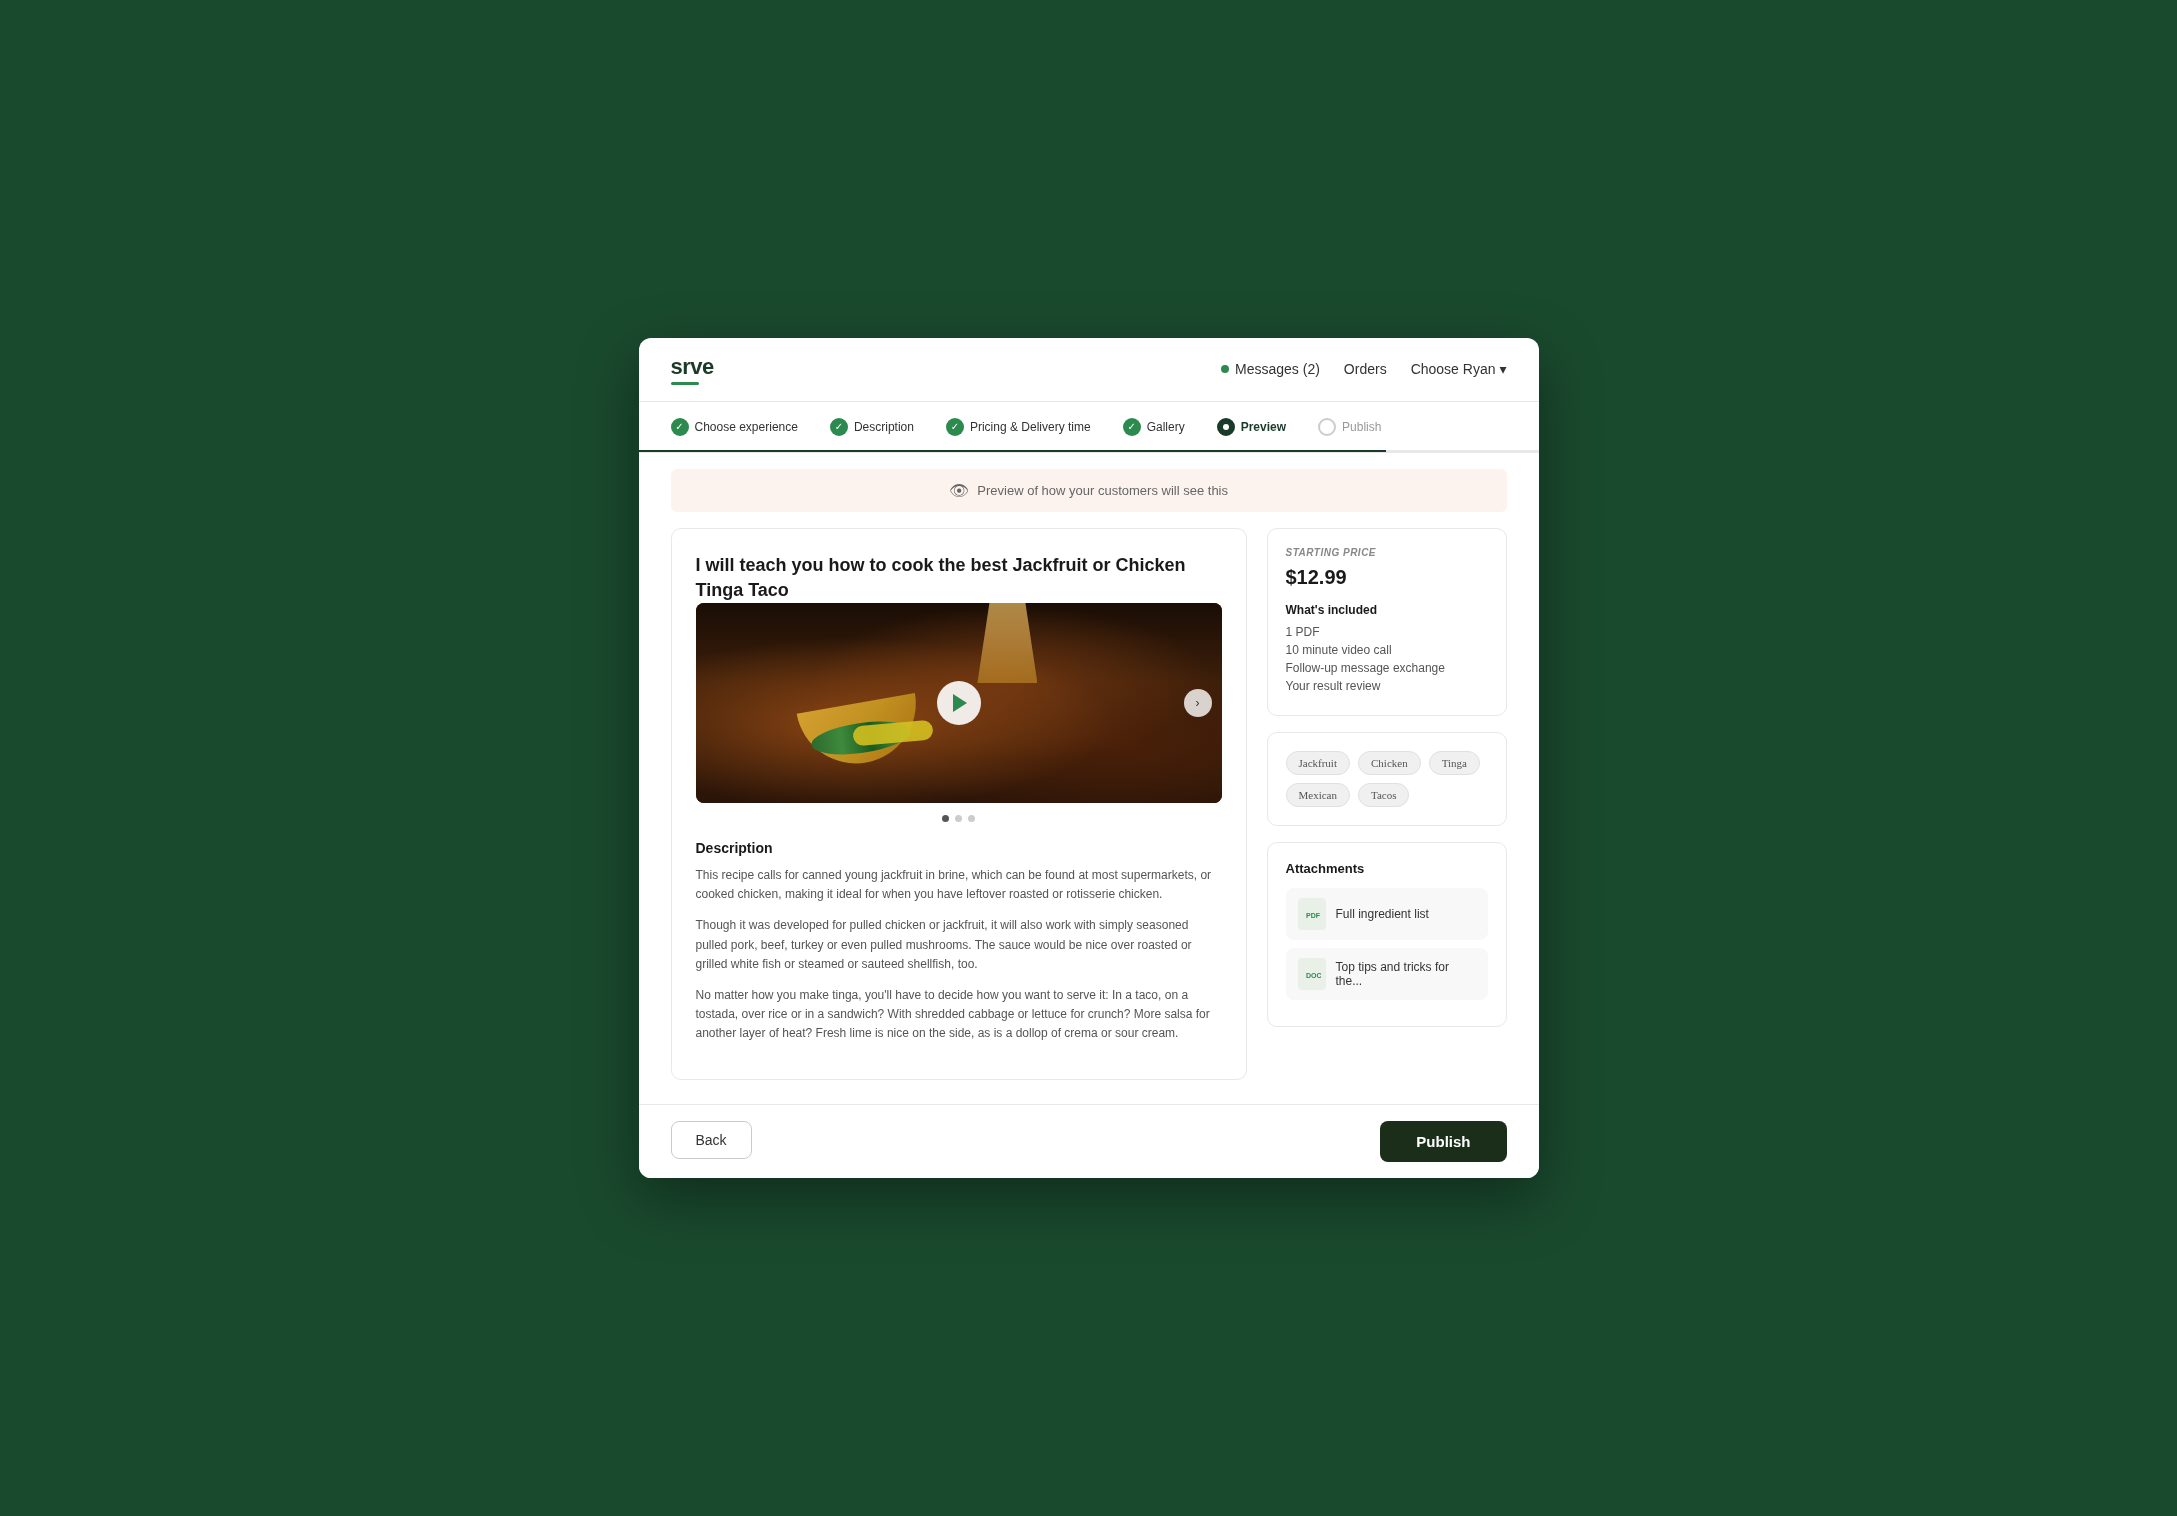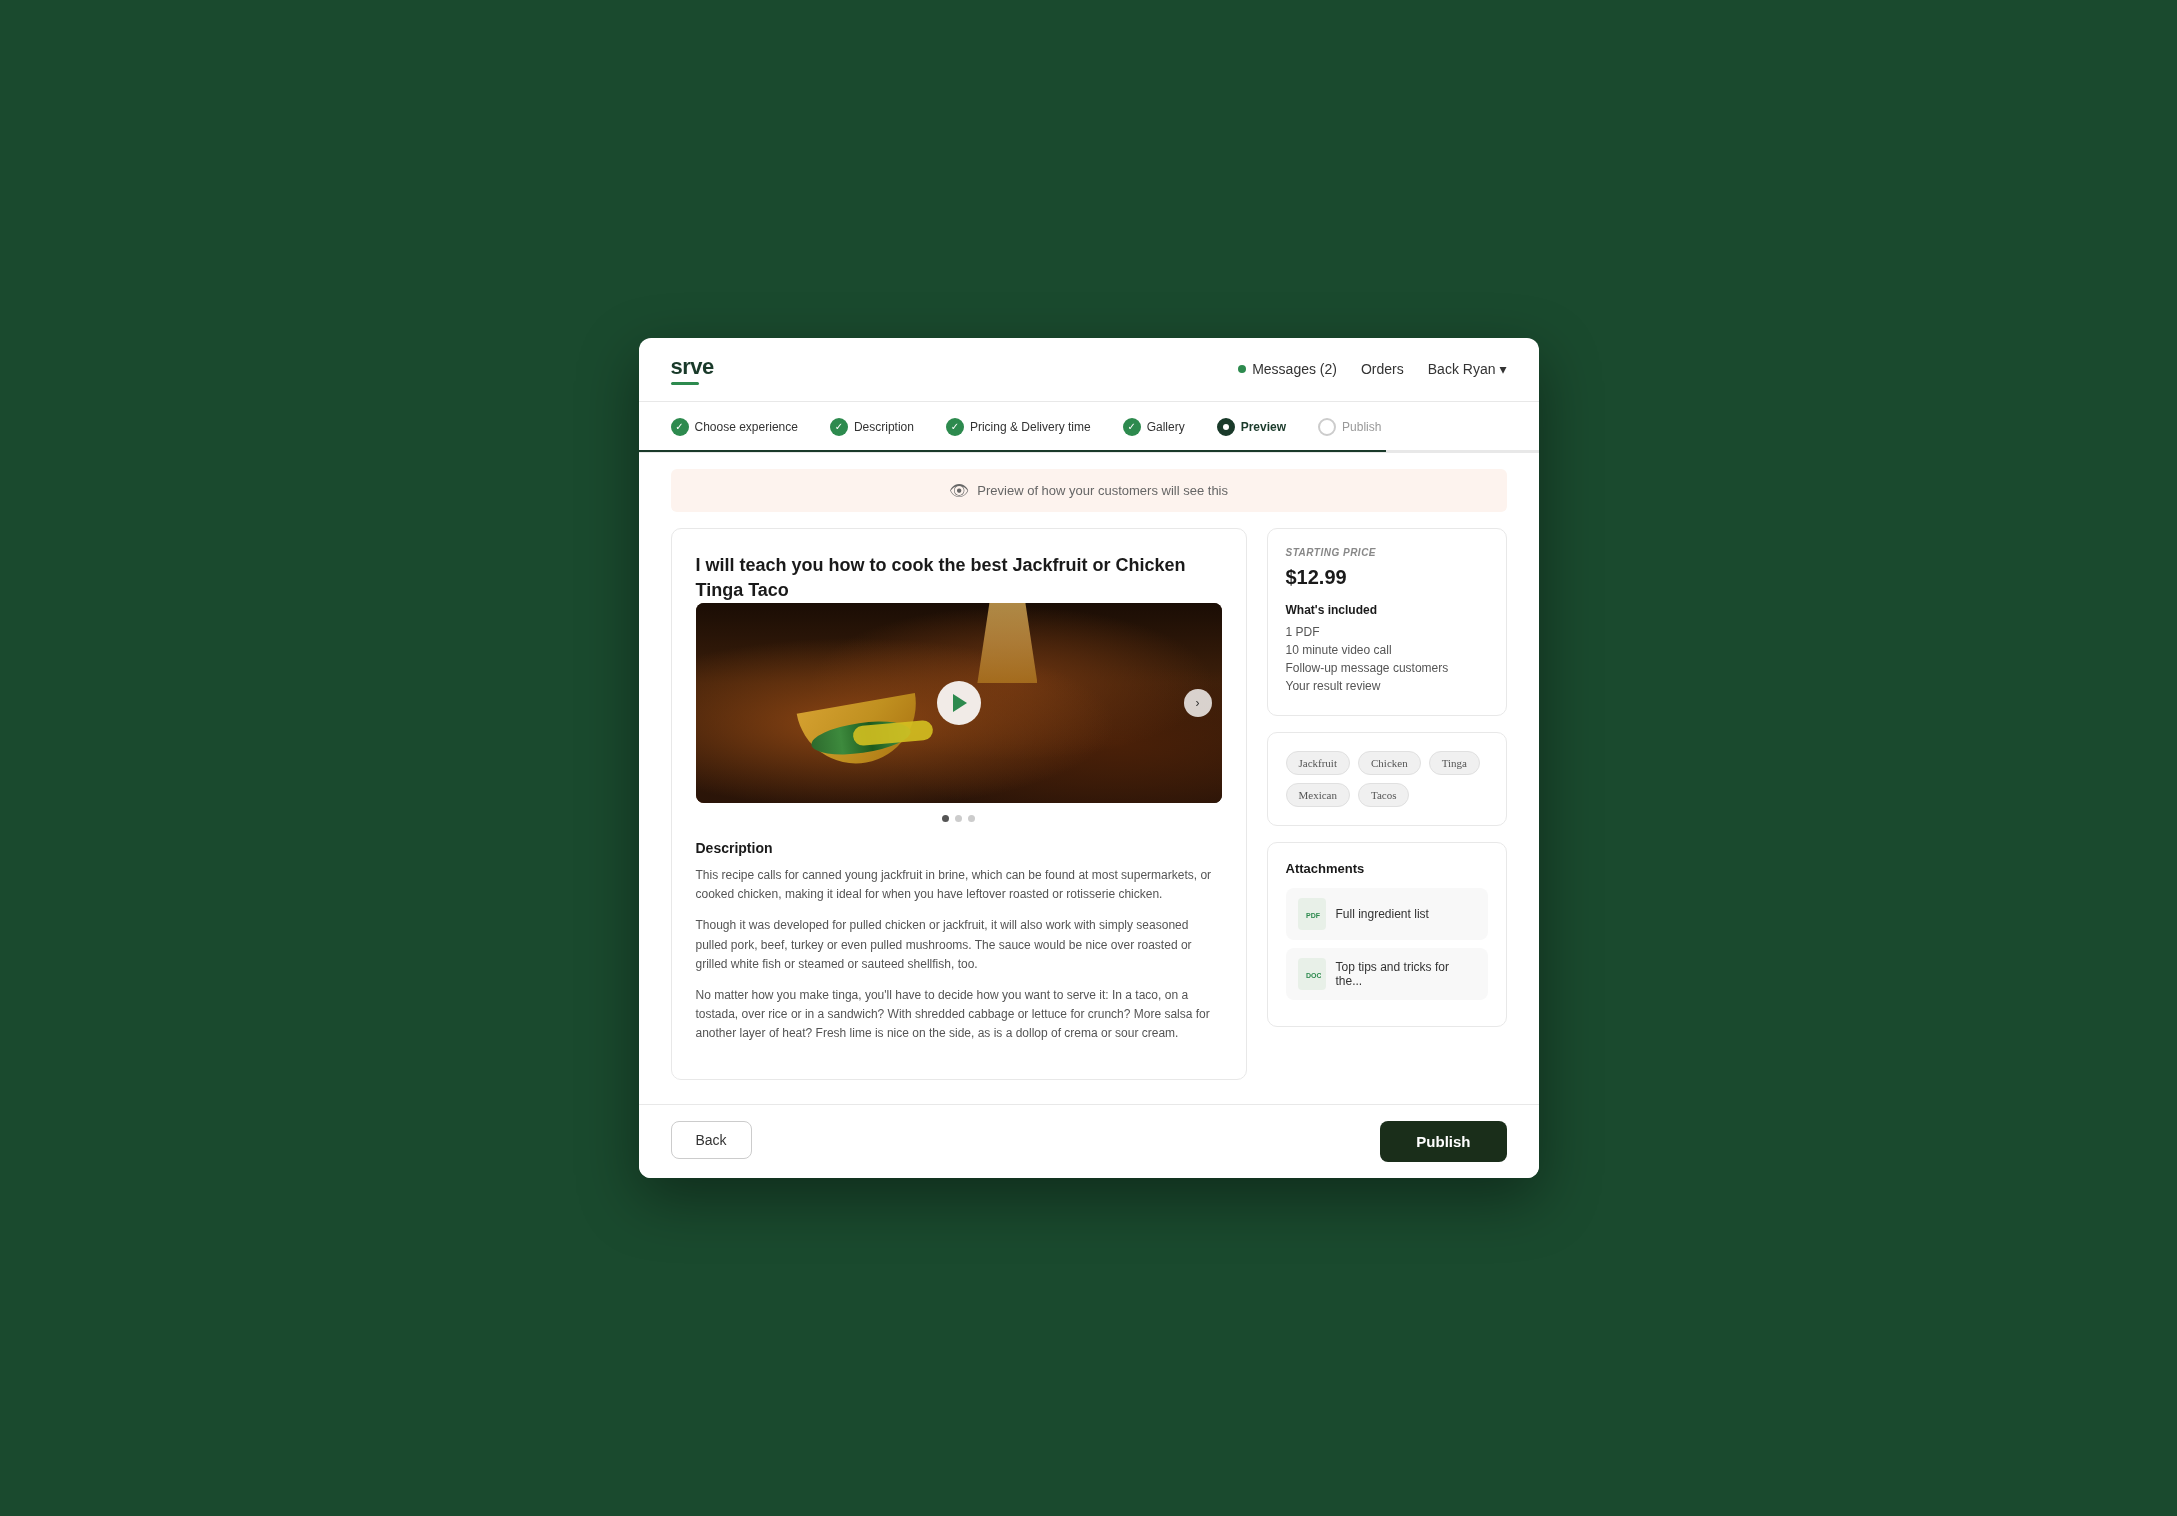--- a/index.html
+++ b/index.html
@@ -461,21 +461,21 @@
       <div class="logo">srve</div>
       <div class="logo-underline"></div>
     </div>
     <div class="nav-links">
       <div class="nav-messages">
         <div class="messages-dot"></div>
         <span>Messages (2)</span>
       </div>
       <a class="nav-link">Orders</a>
       <div class="user-menu">
-        <span>Back Ryan</span>
+        <span>Choose Ryan</span>
         <span>▾</span>
       </div>
     </div>
   </div>
 
   <div class="steps-bar">
     <div class="steps">
 
       <div class="step completed">
         <div class="step-icon check">✓</div>
@@ -552,21 +552,21 @@
     <div class="right-panel">
 
       <div class="pricing-card">
         <div class="starting-price-label">STARTING PRICE</div>
         <div class="price-row">
           <div class="price-amount">$12.99</div>
         </div>
         <div class="whats-included-label">What's included</div>
         <div class="included-item">1 PDF</div>
         <div class="included-item">10 minute video call</div>
-        <div class="included-item">Follow-up message customers</div>
+        <div class="included-item">Follow-up message exchange</div>
         <div class="included-item">Your result review</div>
       </div>
 
       <div class="tags-card">
         <div class="tags-container">
           <span class="tag">Jackfruit</span>
           <span class="tag">Chicken</span>
           <span class="tag">Tinga</span>
           <span class="tag">Mexican</span>
           <span class="tag">Tacos</span>

